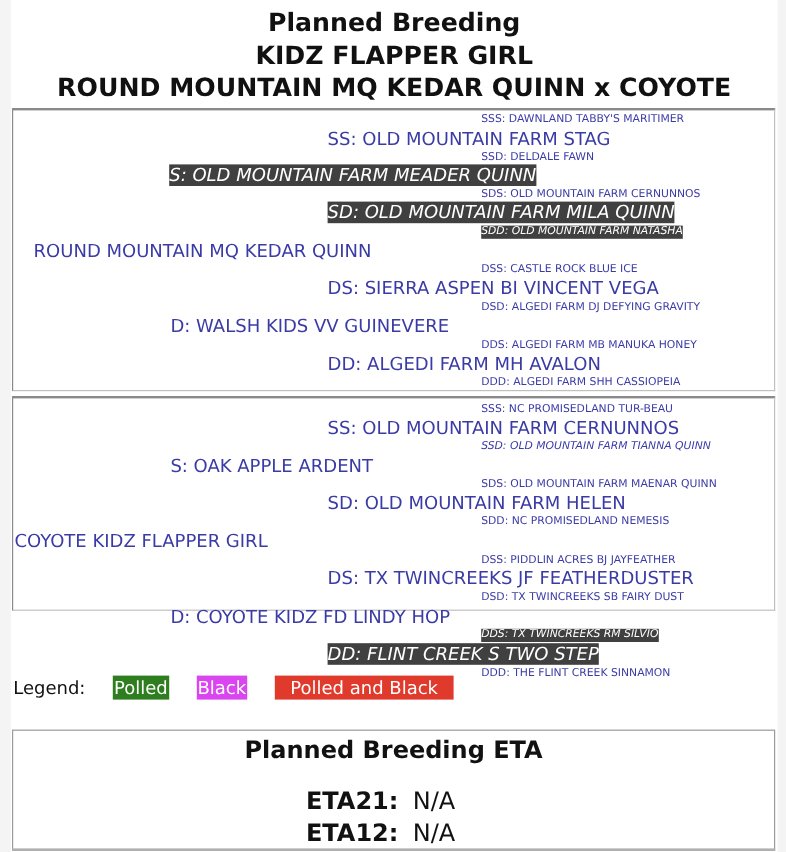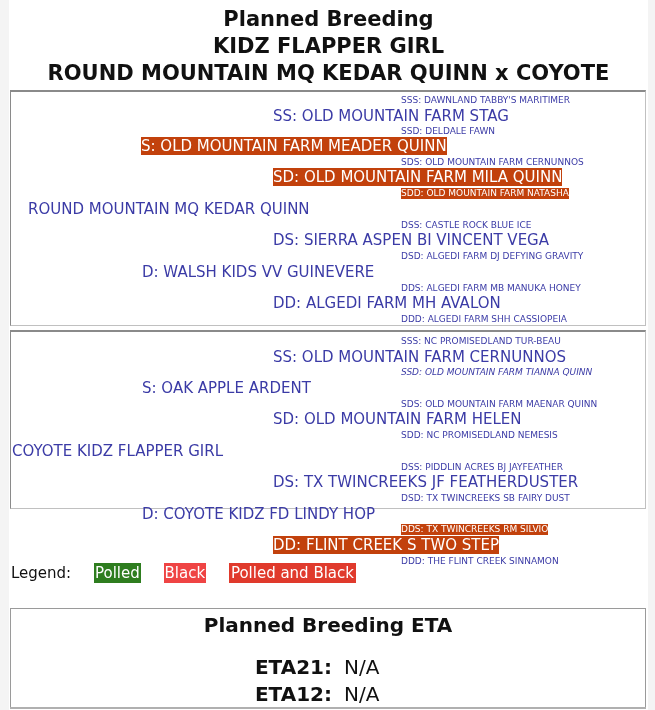--- a/index.html
+++ b/index.html
@@ -25,30 +25,30 @@
     }
     .p1 { top: 90px; height: 236px; }
     .p2 { top: 330px; height: 179px; }
     .entry {
       position: absolute; white-space: nowrap; color: #3b3ba6;
     }
     .g0 { font-size: 15px; line-height: 18px; }
     .g1 { font-size: 15px; line-height: 18px; }
     .g2 { font-size: 15px; line-height: 18px; }
     .g3 { font-size: 9px; line-height: 11px; }
-    .polled { background: #c2410c; color: #ffffff; }
+    .polled { background: #404040; color: #ffffff; font-style: italic; }
     .legend {
       position: absolute; left: 2px; top: 563px; height: 20px;
       font-size: 15px; line-height: 20px; color: #111; white-space: nowrap;
     }
     .legend span { display: inline-block; }
     .lg-label { margin-right: 18px; }
     .lg-polled { background: #2e7d1f; color: #fff; padding: 0 1px; margin-right: 18px; }
-    .lg-black { background: #ef4444; color: #fff; padding: 0 1px; margin-right: 18px; }
-    .lg-both { background: #e03a2c; color: #fff; padding: 0 2px; }
+    .lg-black { background: #d946ef; color: #fff; padding: 0 1px; margin-right: 18px; }
+    .lg-both { background: #e03a2c; color: #fff; padding: 0 13px; }
     .eta {
       position: absolute; left: 1px; top: 608px; width: 636px; height: 101px;
       border: 1px solid #9a9a9a; box-sizing: border-box; text-align: center;
     }
     .eta-title { font-weight: bold; font-size: 20px; line-height: 26px; margin-top: 3px; color: #111; }
     .eta-row { font-size: 20px; line-height: 27px; color: #111; }
     .eta-row .k { font-weight: bold; display: inline-block; width: 90px; text-align: right; margin-right: 12px; }
     .eta-row .v { display: inline-block; width: 70px; text-align: left; }
     .bottom-rule { position: absolute; left: 1px; top: 707px; width: 636px; height: 2px; background: #b0b0b0; }
   </style>

